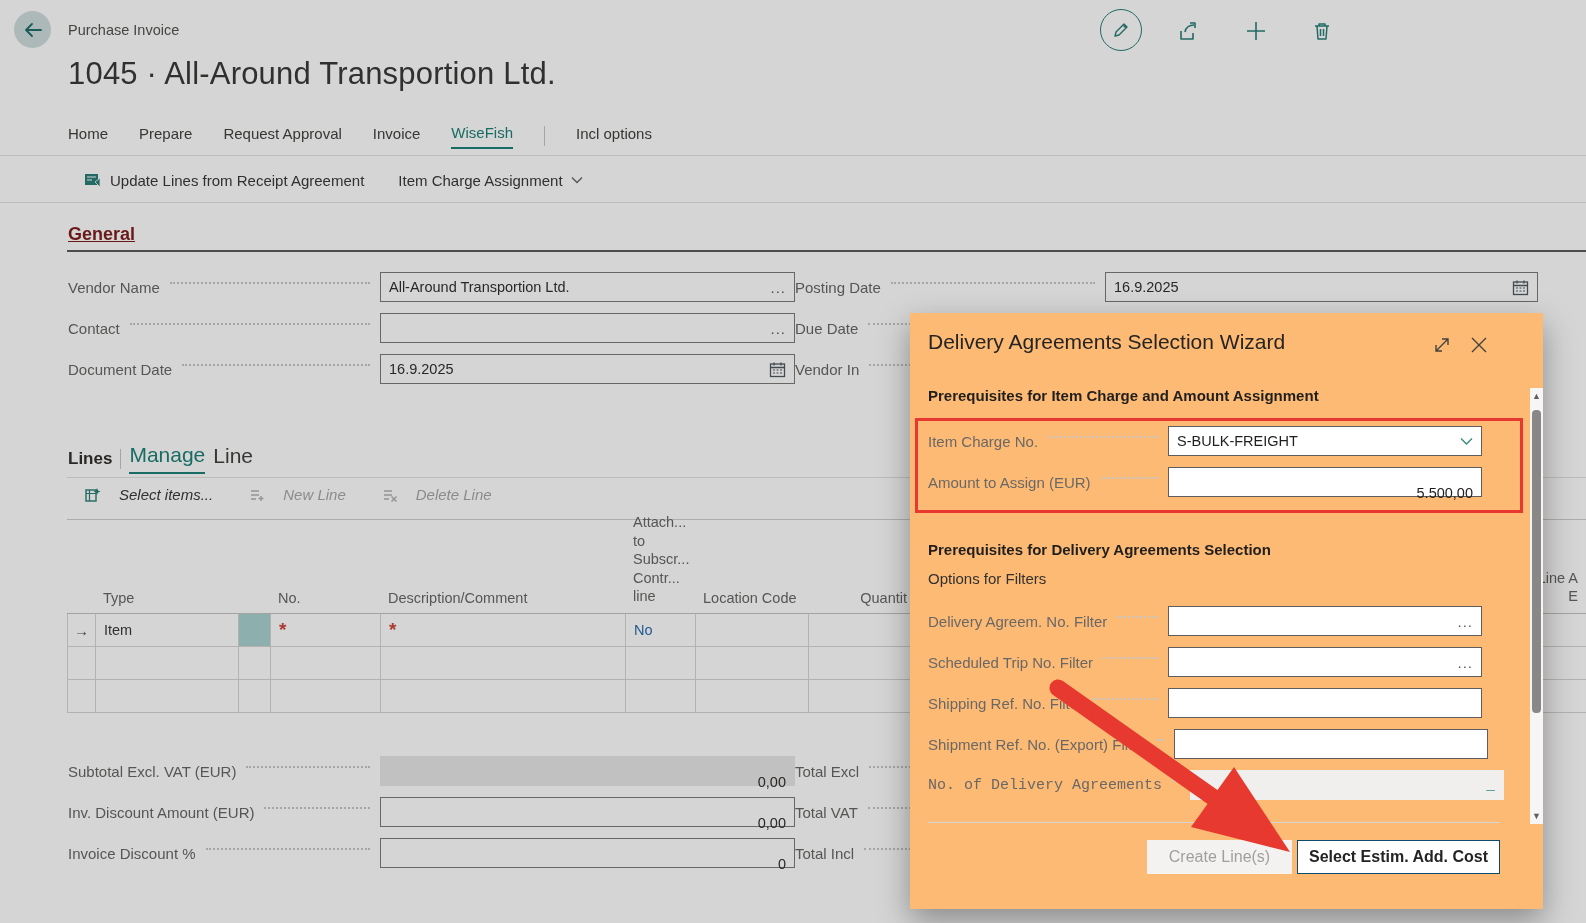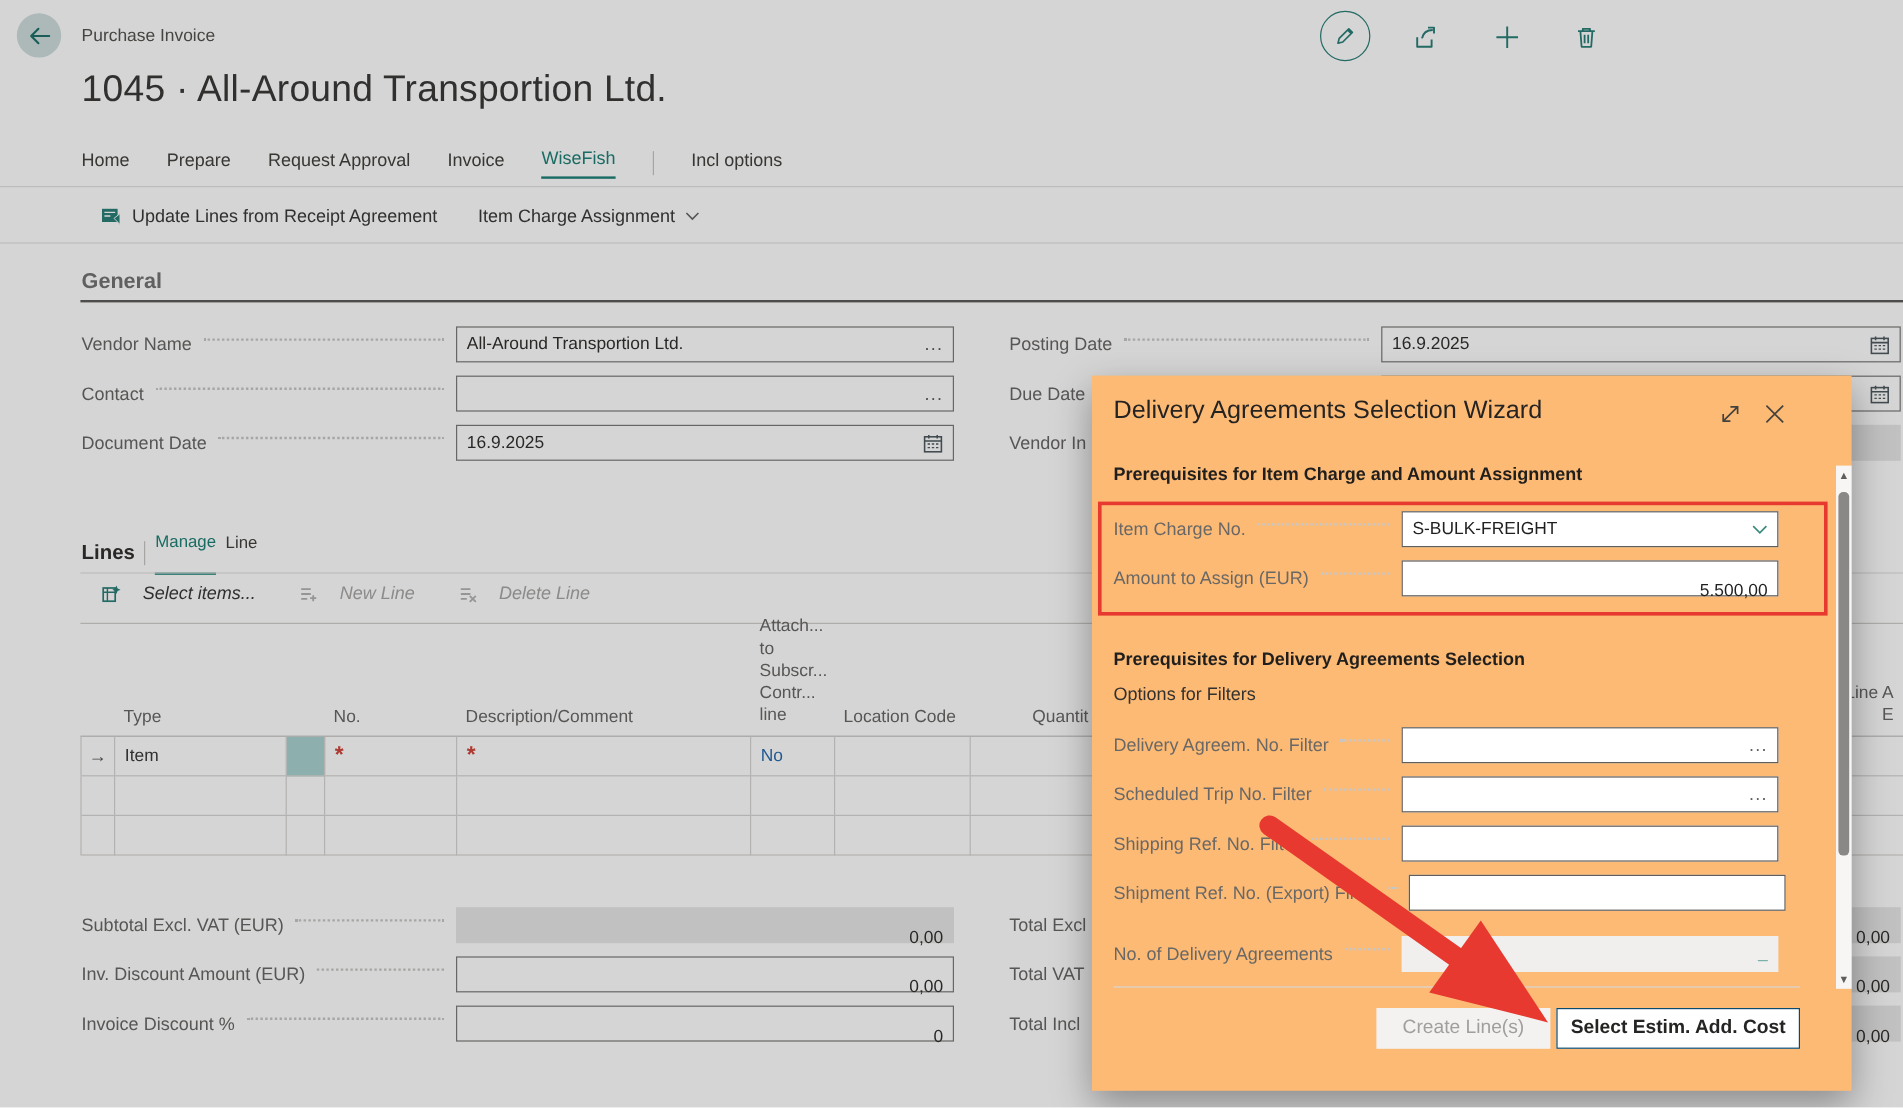--- a/index.html
+++ b/index.html
@@ -21,39 +21,39 @@
   .record-title { position:absolute; left:68px; top:56px; font-size:31px; font-weight:400; color:#3b3a39; letter-spacing:.2px; }
 
   .ribbon { position:absolute; left:68px; top:122px; height:28px; display:flex; align-items:center; gap:31px; font-size:15px; color:#44423e; }
   .rtab { position:relative; padding-bottom:6px; cursor:default; }
   .rtab.active { color:#1f8277; border-bottom:2.5px solid #1f8277; }
   .vdiv { width:1px; height:20px; background:#c8c6c4; }
 
   .action-bar { position:absolute; left:85px; top:166px; height:28px; display:flex; align-items:center; gap:34px; font-size:15px; color:#3b3a39; }
   .abar-item { display:flex; align-items:center; gap:8px; }
 
-  .section-h { position:absolute; left:68px; font-size:18px; font-weight:700; color:#737373; }
+  .section-h { position:absolute; left:68px; font-size:18px; font-weight:700; color:#7f1d1d;text-decoration:underline; }
   .section-underline { position:absolute; left:67px; right:0; height:2px; background:#5f5d5b; }
 
-  .form-grid { position:absolute; left:68px; display:grid; grid-template-columns:727px 743px; column-gap:46px; }
+  .form-grid { position:absolute; left:68px; display:grid; grid-template-columns:727px 743px; }
   .frow { display:flex; align-items:center; height:30px; margin-bottom:11px; }
   .flabel { font-size:15px; color:#6a6866; flex-shrink:0; }
   .leader { flex:1; border-bottom:2px dotted #c9c7c5; margin:0 10px 8px 10px; height:1px; min-width:8px; }
   .fbox { flex-shrink:0; height:30px; border:1px solid #7e7c7a; background:#fff; display:flex; align-items:center; padding:0 8px; font-size:14.5px; color:#33312e; }
   .fbox.w-l { width:415px; }
   .fbox.w-r { width:433px; }
   .fbox.disabled { border-color:transparent; background:#e9e8e7; }
   .fval { white-space:nowrap; overflow:hidden; }
   .fval.num { margin-left:auto;margin-top:22px; }
   .trail { margin-left:auto; color:#5d5b59; display:flex; align-items:center; }
   .ellipsis-glyph { font-size:15px; letter-spacing:1px; color:#5d5b59; }
 
   .lines-head { position:absolute; left:68px; top:443px; display:flex; align-items:center; gap:8px; }
   .lines-title { font-size:17px; font-weight:700; color:#33312e; }
-  .ltab { font-size:14px; color:#44423e; padding-bottom:18px; }
+  .ltab { font-size:21px; color:#44423e; padding-bottom:5px; }
   .ltab.active { color:#1f8277; border-bottom:2.5px solid #1f8277; }
 
   .lines-toolbar { position:absolute; left:85px; top:486px; display:flex; align-items:center; gap:36px; font-size:15px; }
   .tool { display:flex; align-items:center; gap:18px; color:#3b3a39;font-style:italic; }
   .tool.off { color:#a9a7a5; }
 
   .ltable { position:absolute; left:67px; top:519px; width:1519px; border-top:1px solid #d2d0ce; font-size:14.5px; }
   .trow { display:grid; grid-template-columns:28px 143px 32px 110px 245px 70px 113px 107px 521px 150px; }
   .th { display:flex; align-items:flex-end; padding:4px 8px 7px 8px; color:#6a6866; height:93px; }
   .th.rt, .td.rt { justify-content:flex-end; text-align:right; }
@@ -468,21 +468,21 @@
     <div class="drow" style="top:375px;">
       <span class="dlabel">Shipping Ref. No. Filter</span>
         <span class="leader"></span>
       <span class="dbox"></span>
     </div>
     <div class="drow" style="top:416px;">
       <span class="dlabel">Shipment Ref. No. (Export) Filter</span>
         <span class="leader"></span>
       <span class="dbox"></span>
     </div>
-    <div class="drow" style="top:467px;">
+    <div class="drow" style="top:457px;font-family:Liberation Mono, monospace;">
       <span class="dlabel">No. of Delivery Agreements</span>
         <span class="leader"></span>
       <span class="dbox disabled">
           <span class="dash">_</span>
         </span>
     </div>
 
     <div class="dlg-div"></div>
     <button class="btn btn-create">Create Line(s)</button>
     <button class="btn btn-select">Select Estim. Add. Cost</button>

